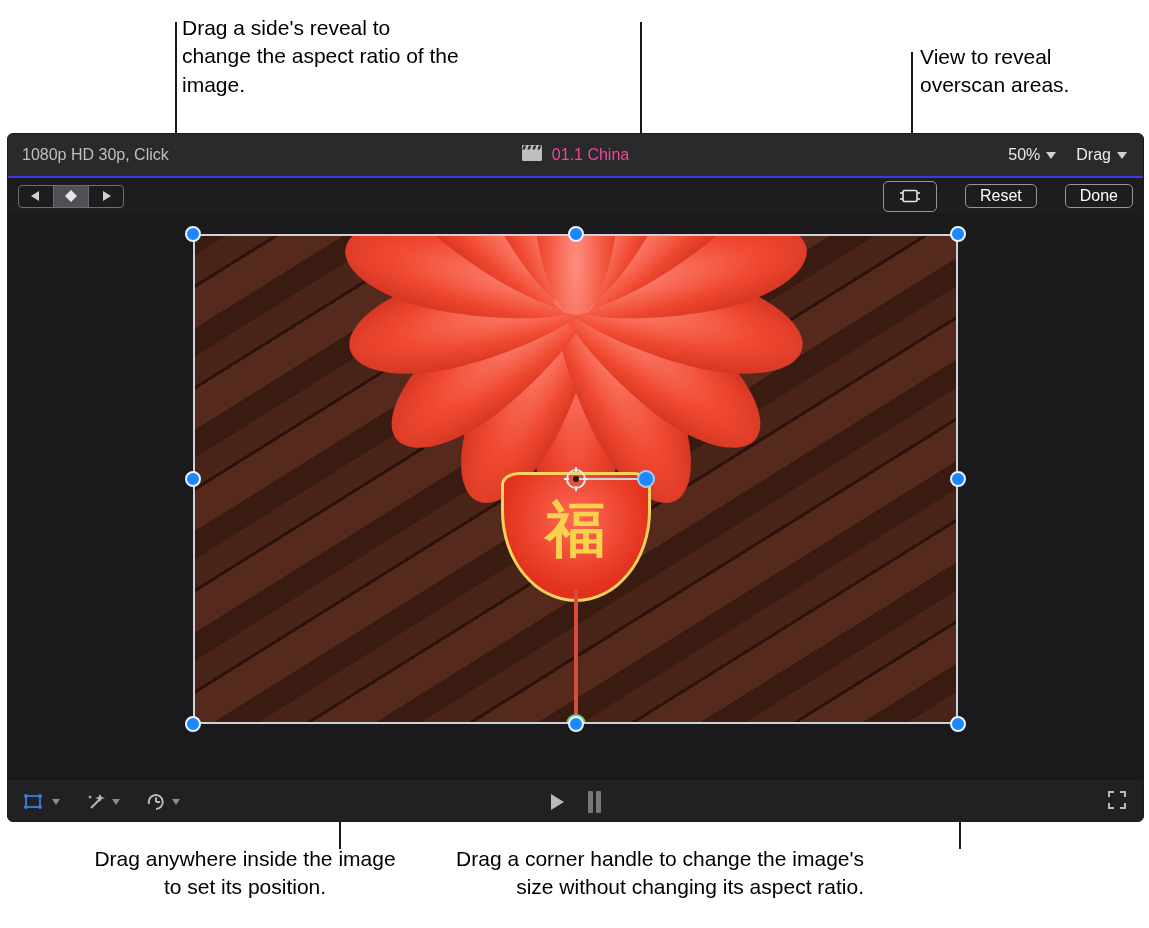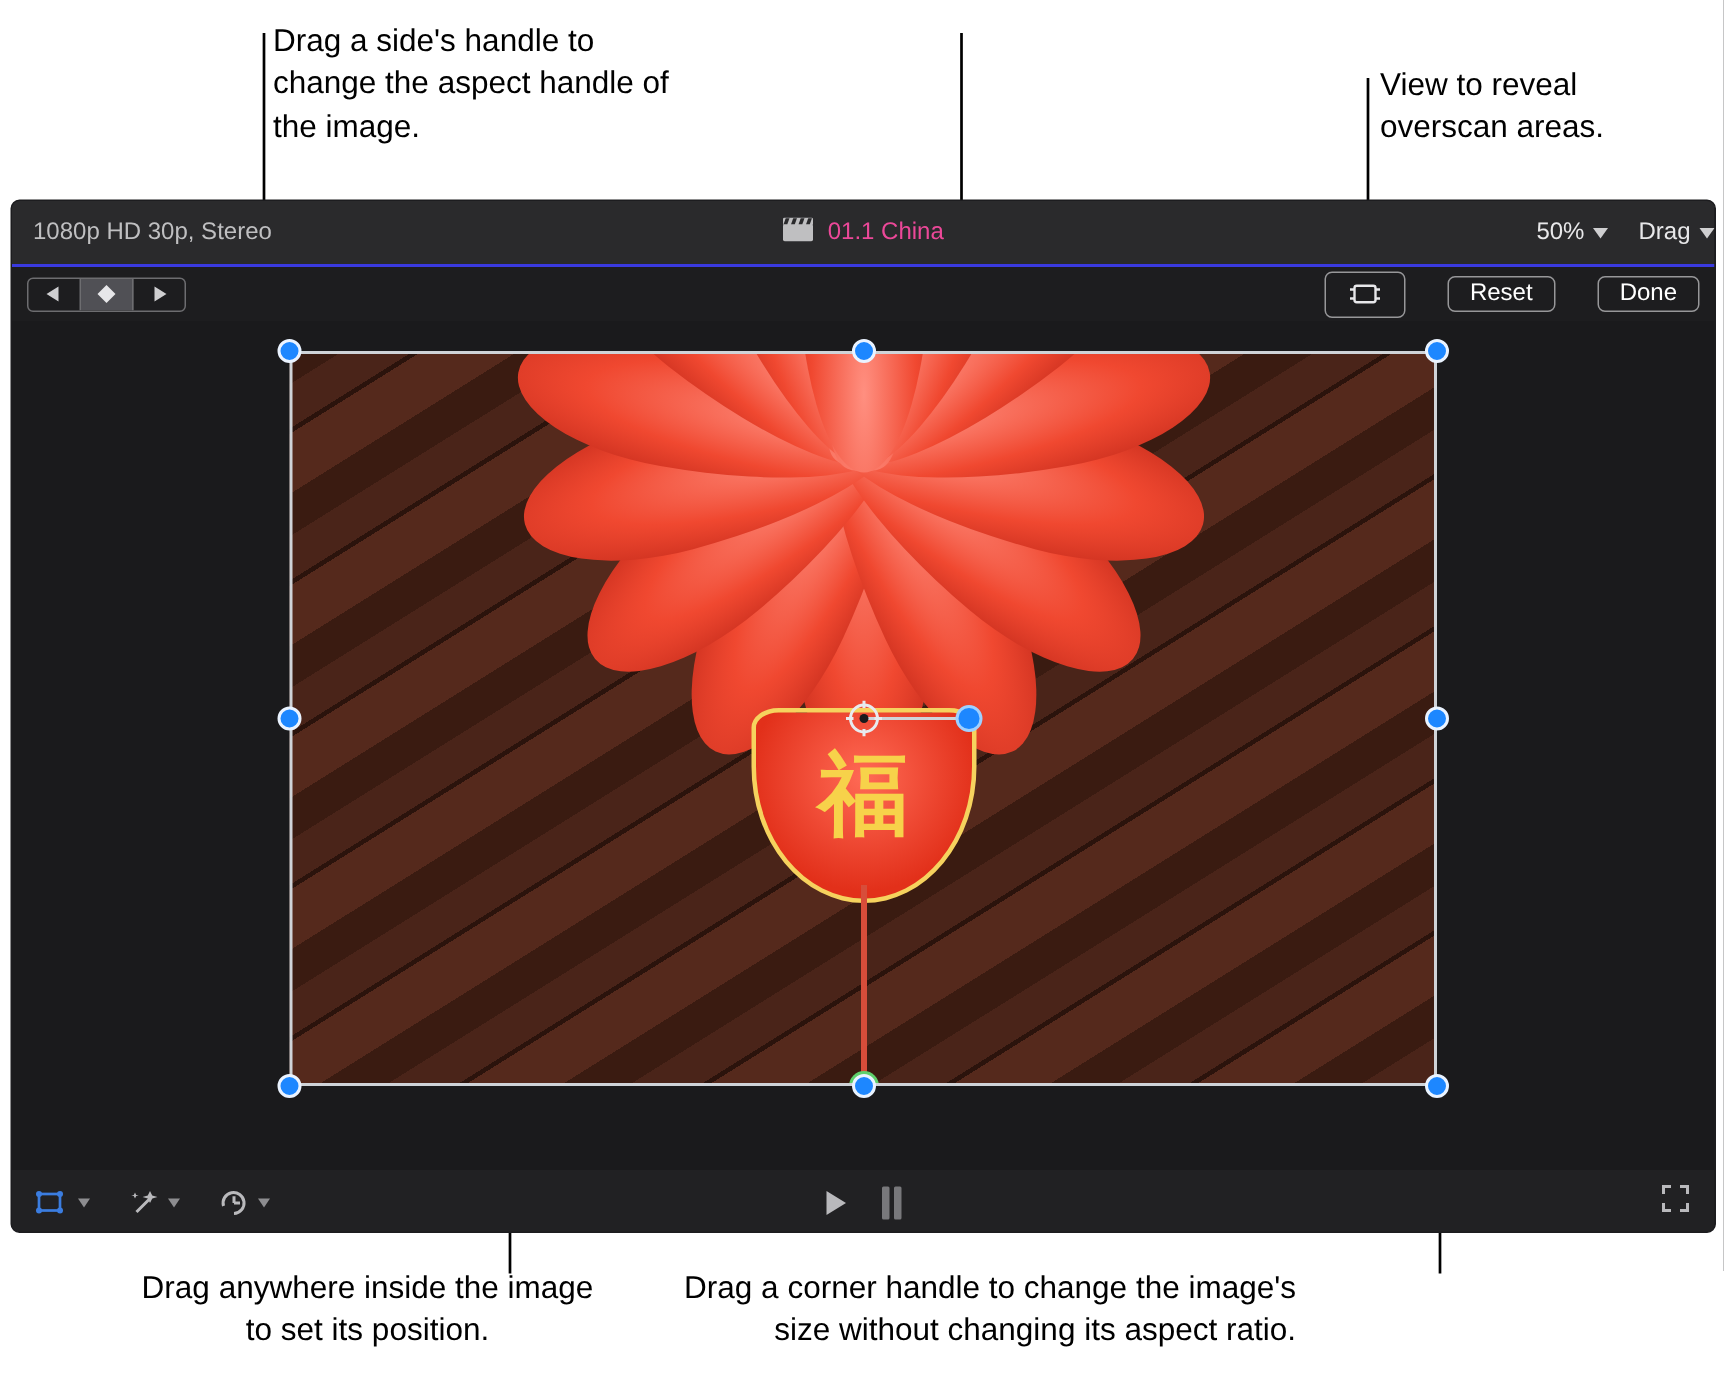--- a/index.html
+++ b/index.html
@@ -5,21 +5,21 @@
 html,body{margin:0;padding:0;background:#fff;font-family:-apple-system,BlinkMacSystemFont,"Helvetica Neue",Arial,sans-serif;width:1149px;height:928px;overflow:hidden}
 .canvas{position:relative;width:1149px;height:928px}
 .callout{position:absolute;font-size:21px;line-height:1.35;color:#000}
 .leader-svg{position:absolute;left:0;top:0;pointer-events:none}
 
 .window{position:absolute;left:7px;top:133px;width:1135px;height:687px;border:1px solid #1c1c1f;border-radius:6px;overflow:hidden;background:#1d1d1f}
 
 .hdr{position:relative;height:42px;background:#2a2a2c;color:#bfbfc1;display:flex;align-items:center;font-size:16px;border-bottom:2px solid #3a3ae0}
 .hdr-left{padding-left:14px}
 .hdr-center{position:absolute;left:0;right:0;text-align:center;display:flex;justify-content:center;align-items:center;gap:10px;pointer-events:none}
-.hdr-right{margin-left:auto;display:flex;align-items:center;gap:20px}
+.hdr-right{margin-left:auto;padding-right:16px;display:flex;align-items:center;gap:20px}
 .hdr-right .sel{display:flex;align-items:center;gap:6px;color:#e8e8ea;font-size:16px}
 .chev-down{width:0;height:0;border-left:5px solid transparent;border-right:5px solid transparent;border-top:7px solid #cfcfd1}
 
 .tbar{position:relative;height:36px;background:#1d1d1f;display:flex;align-items:center;padding:0 10px 0 10px}
 .seg{display:flex;border:1px solid #6d6d70;border-radius:4px;overflow:hidden}
 .seg div{width:34px;height:21px;display:flex;align-items:center;justify-content:center;color:#cfcfd1;border-right:1px solid #6d6d70}
 .seg div:last-child{border-right:none}
 .seg .active{background:#505055}
 .btn{border:1px solid #979799;border-radius:5px;color:#fff;font-size:16px;padding:2px 14px;background:transparent}
 .icon-btn{border:1px solid #979799;border-radius:5px;color:#fff;padding:2px 8px;background:transparent;display:flex;align-items:center;justify-content:center;width:36px;height:25px}
@@ -58,37 +58,37 @@
 .vol{display:flex;align-items:center;gap:3px;margin-left:10px}
 .vol div{width:5px;background:#78787b;border-radius:1px}
 .ftr-right{margin-left:auto;padding-right:16px}
 .tiny-chev{width:0;height:0;border-left:4px solid transparent;border-right:4px solid transparent;border-top:6px solid #8d8d90}
 </style>
 </head>
 <body>
 
 <div class="canvas">
 
-  <div class="callout" style="left:182px;top:14px;width:280px">Drag a side's handle to change the aspect handle of the image.</div>
+  <div class="callout" style="left:182px;top:14px;width:280px">Drag a side's reveal to change the aspect ratio of the image.</div>
   <div class="callout" style="left:920px;top:43px;width:220px">View to reveal overscan areas.</div>
 
   <svg class="leader-svg" width="1149" height="928">
     <g stroke="#000" stroke-width="1.8" fill="none">
       <path d="M176 22 L176 504 L190 504"></path>
       <path d="M641 22 L641 223 L650 223"></path>
       <path d="M912 52 L912 190 L918 190"></path>
       <path d="M340 849 L340 720 L353 720"></path>
       <path d="M960 849 L960 720"></path>
     </g>
   </svg>
 
   <div class="window">
 
     <div class="hdr">
-      <div class="hdr-left">1080p HD 30p, Stereo</div>
+      <div class="hdr-left">1080p HD 30p, Click</div>
       <div class="hdr-center">
         <span>
           <svg width="20" height="16" viewBox="0 0 20 16">
               <rect x="0" y="4" width="20" height="12" rx="1.5" fill="#bfbfc1"></rect>
               <rect x="0" y="0" width="20" height="5" rx="1" fill="#bfbfc1"></rect>
               <g fill="#2a2a2c">
                 <rect x="2" y="0.5" width="2.5" height="4" transform="skewX(-20)"></rect>
                 <rect x="7" y="0.5" width="2.5" height="4" transform="skewX(-20)"></rect>
                 <rect x="12" y="0.5" width="2.5" height="4" transform="skewX(-20)"></rect>
                 <rect x="17" y="0.5" width="2.5" height="4" transform="skewX(-20)"></rect>

